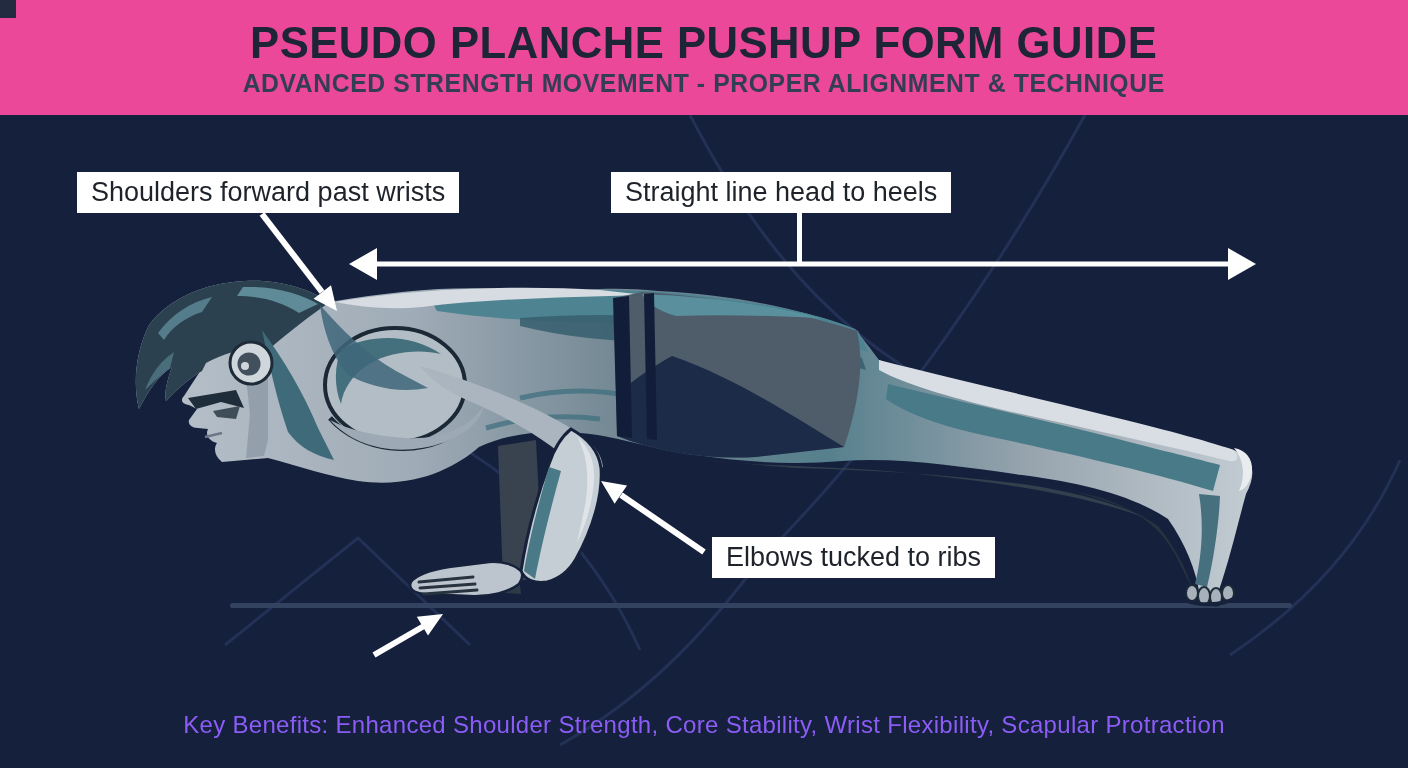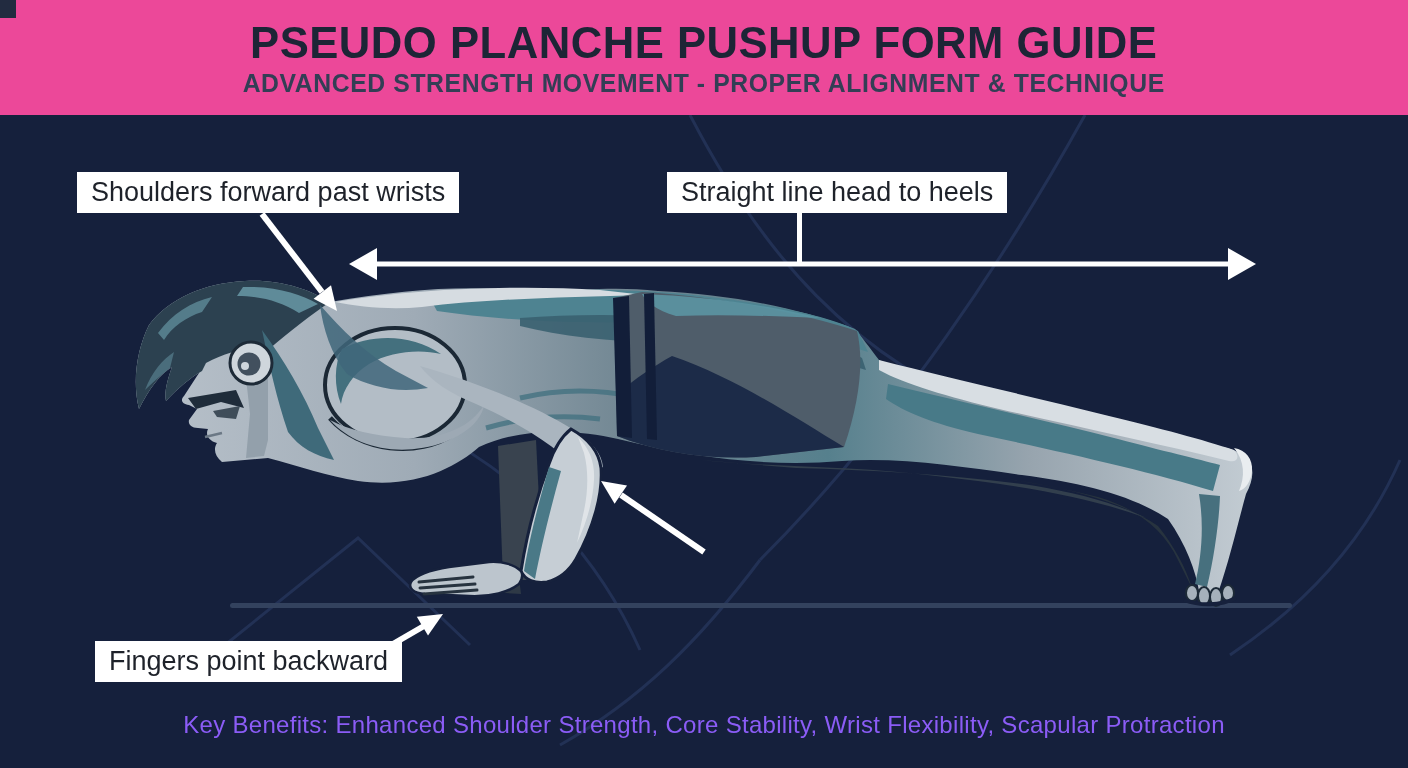--- a/index.html
+++ b/index.html
@@ -11,21 +11,21 @@
   .corner-mark{position:absolute;top:0;left:0;width:16px;height:18px;background:#222b40;z-index:6;}
   .title{margin:0;font-size:45px;font-weight:800;letter-spacing:.5px;color:#1d2536;line-height:1;transform:scaleX(.97);}
   .subtitle{margin:0;font-size:25px;font-weight:700;letter-spacing:.6px;color:#333e55;line-height:1;transform:scaleX(.99);}
   
   .canvas{position:absolute;top:115px;left:0;width:1408px;height:756px;background:#15203c;}
   .scene{position:absolute;top:0;left:0;width:1408px;height:653px;display:block;}
   
   .callout{position:absolute;background:#ffffff;color:#1e222a;font-size:27px;font-weight:500;
            line-height:33px;padding:4px 14px;white-space:nowrap;z-index:4;}
   .callout-shoulders{left:77px;top:57px;}
-  .callout-straight{left:667px;top:57px;}
+  .callout-straight{left:611px;top:57px;}
   .callout-elbows{left:712px;top:422px;}
   .callout-fingers{left:95px;top:526px;}
   
   .benefits{position:absolute;left:0;top:596px;width:1408px;text-align:center;color:#8b5cf6;
             font-size:24px;font-weight:400;letter-spacing:.3px;z-index:4;}
 </style>
 </head>
 <body>
 
 <div class="page">
@@ -194,18 +194,18 @@
 
         <g>
           <line x1="374" y1="655" x2="424" y2="626" stroke="#ffffff" stroke-width="6"></line>
           <polygon points="443,614 428,635.6 416.8,616.8"></polygon>
         </g>
       </g>
     </svg>
 
     <div class="callout callout-shoulders">Shoulders forward past wrists</div>
     <div class="callout callout-straight">Straight line head to heels</div>
-    <div class="callout callout-fingers">Fingers point backward</div>
+    <div class="callout callout-elbows">Elbows tucked to ribs</div>
 
     <div class="benefits">Key Benefits: Enhanced Shoulder Strength, Core Stability, Wrist Flexibility, Scapular Protraction</div>
   </main>
 
 </div>
 
 </body></html>

